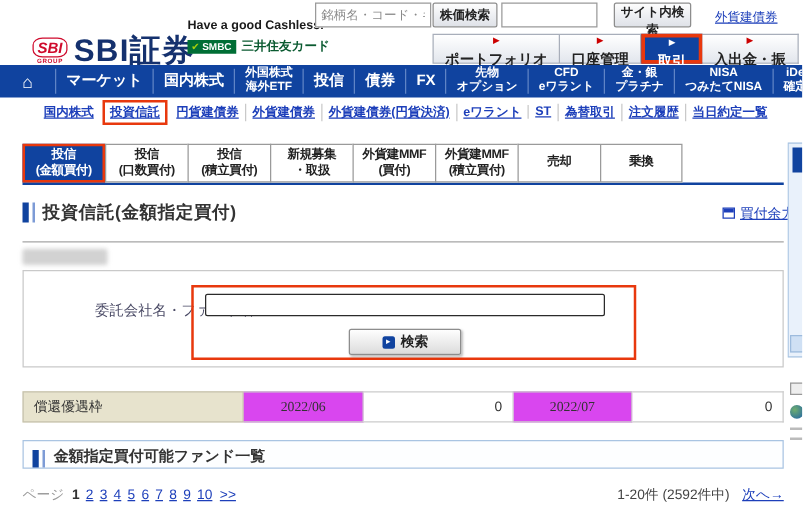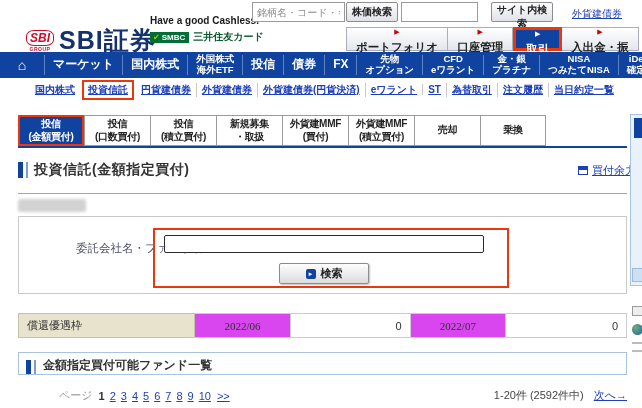--- a/index.html
+++ b/index.html
@@ -86,21 +86,21 @@
   .r-val2 { width:124px; }
 
   
   .section-box { position:absolute; top:352px; left:18px; width:609px; height:23px; border:1px solid #a9c4e2; background:#fdfeff; display:flex; align-items:flex-end; padding-left:7px; gap:3px; }
   .section-bar { width:5px; height:14px; background:#10439f; }
   .section-bar2 { width:2px; height:14px; background:#7d9bd6; margin-right:4px; }
   .section-title { font-size:12px; font-weight:bold; color:#333; }
 
   
   .pagination { position:absolute; top:388px; left:18px; width:609px; display:flex; align-items:center; font-size:11px; }
-  .pg-label { color:#9a9a9a; margin-right:6px;margin-left:41px; }
+  .pg-label { color:#9a9a9a; margin-right:6px; }
   .pg-current { color:#333; font-weight:bold; margin-right:5px; }
   .pg-links { display:flex; gap:5px; }
   .pg-link { color:#1d3fba; text-decoration:underline; cursor:pointer; }
   .pg-more { color:#1d3fba; text-decoration:underline; margin-left:6px; cursor:pointer; }
   .pg-right { margin-left:auto; display:flex; align-items:center; gap:10px; }
   .pg-count { color:#444; }
   .pg-next { color:#1d3fba; text-decoration:underline; cursor:pointer; }
 
   
   .right-sliver { position:absolute; left:630px; top:110px; width:12px; height:298px; overflow:hidden; }

